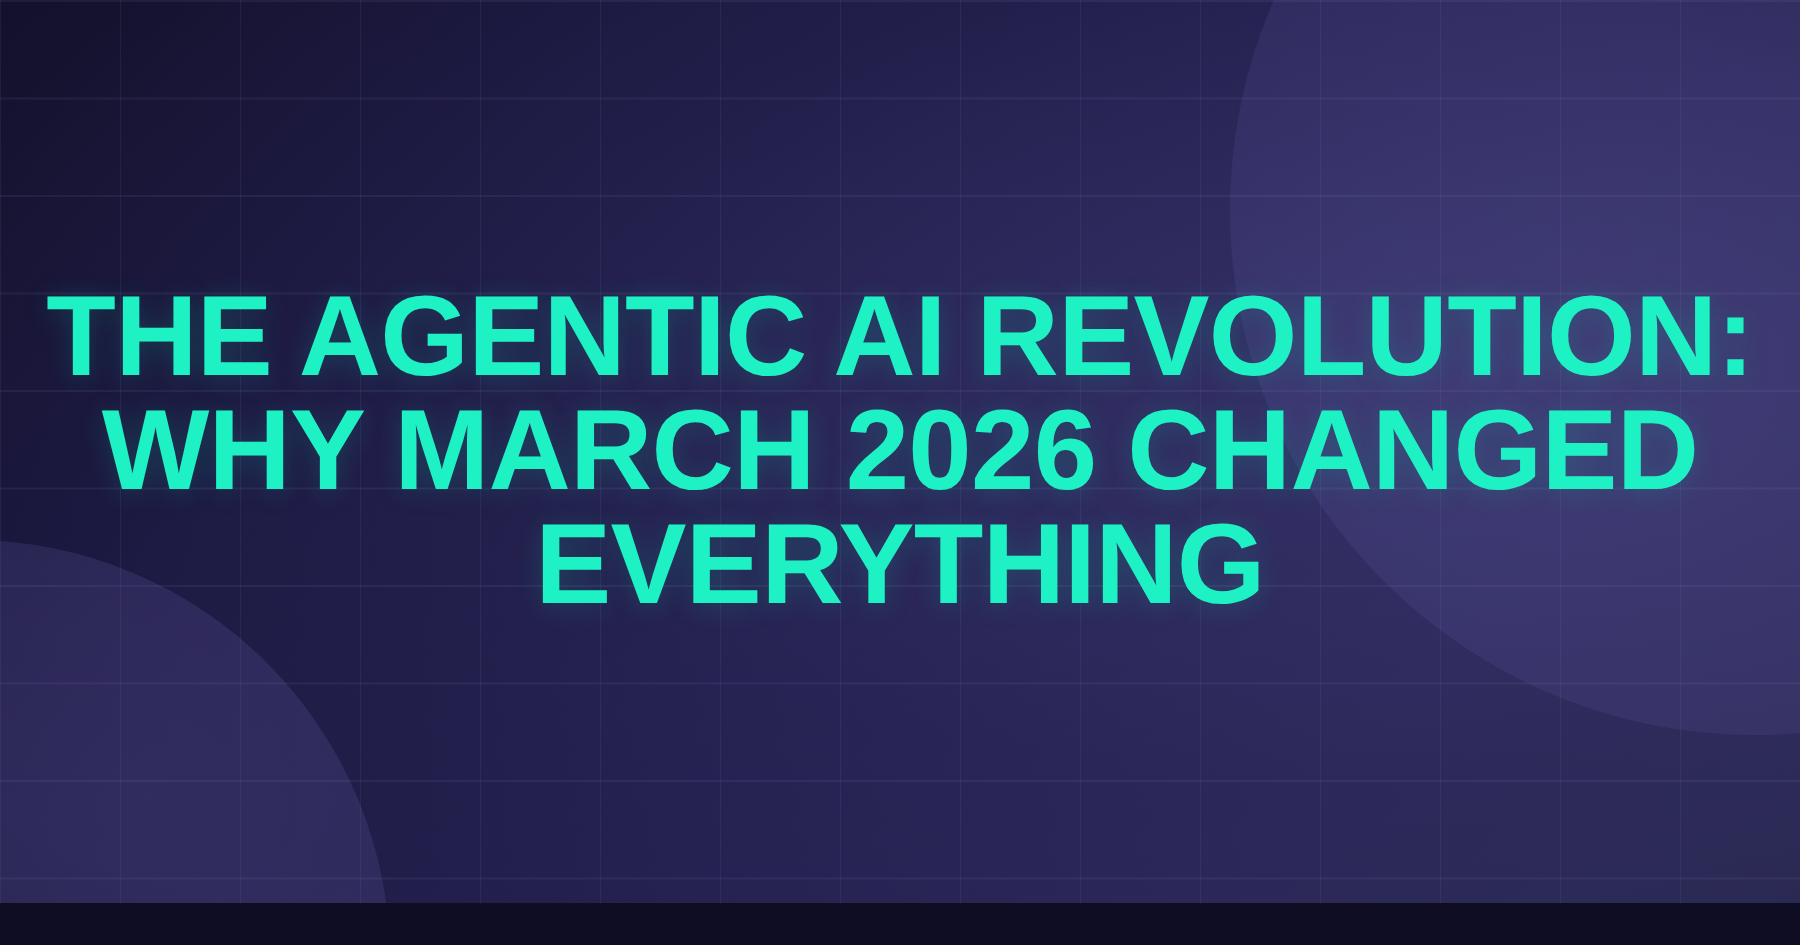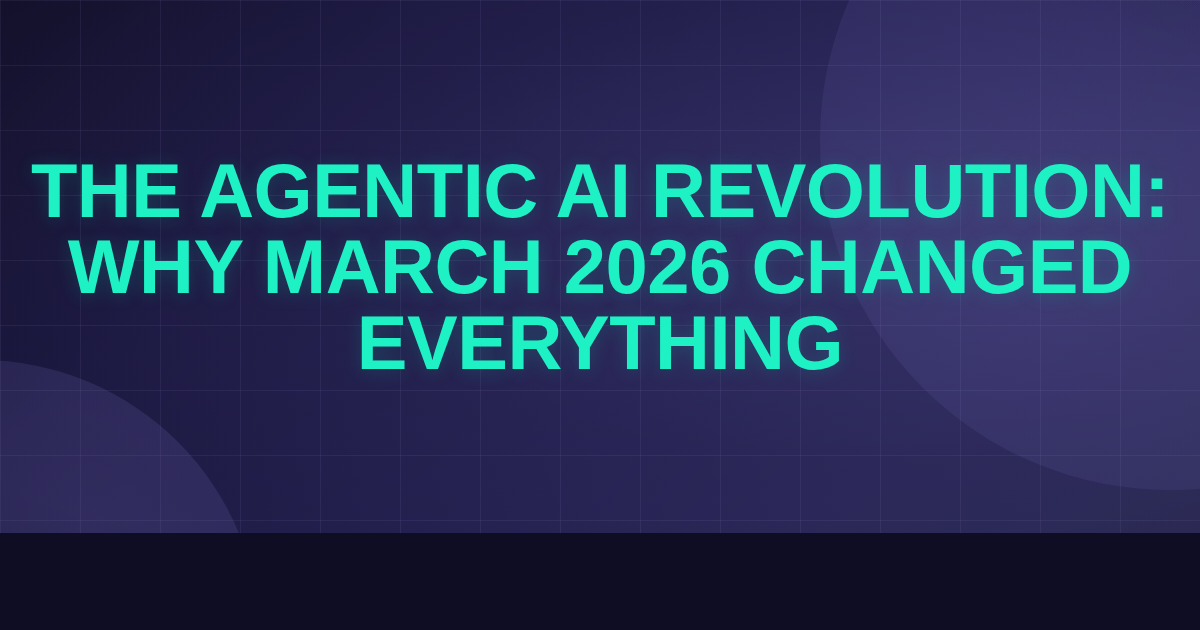--- a/index.html
+++ b/index.html
@@ -4,21 +4,21 @@
 <style>
   html, body {
     margin: 0;
     padding: 0;
     background: #0f0d24;
   }
 
   .og-card {
     position: relative;
     width: 1200px;
-    height: 533px;
+    height: 602px;
     overflow: hidden;
     background: #c2410c;
     font-family: "Liberation Sans", sans-serif;
   }
 
   
   .bg-gradient {
     position: absolute;
     inset: 0;
     background: linear-gradient(135deg,

